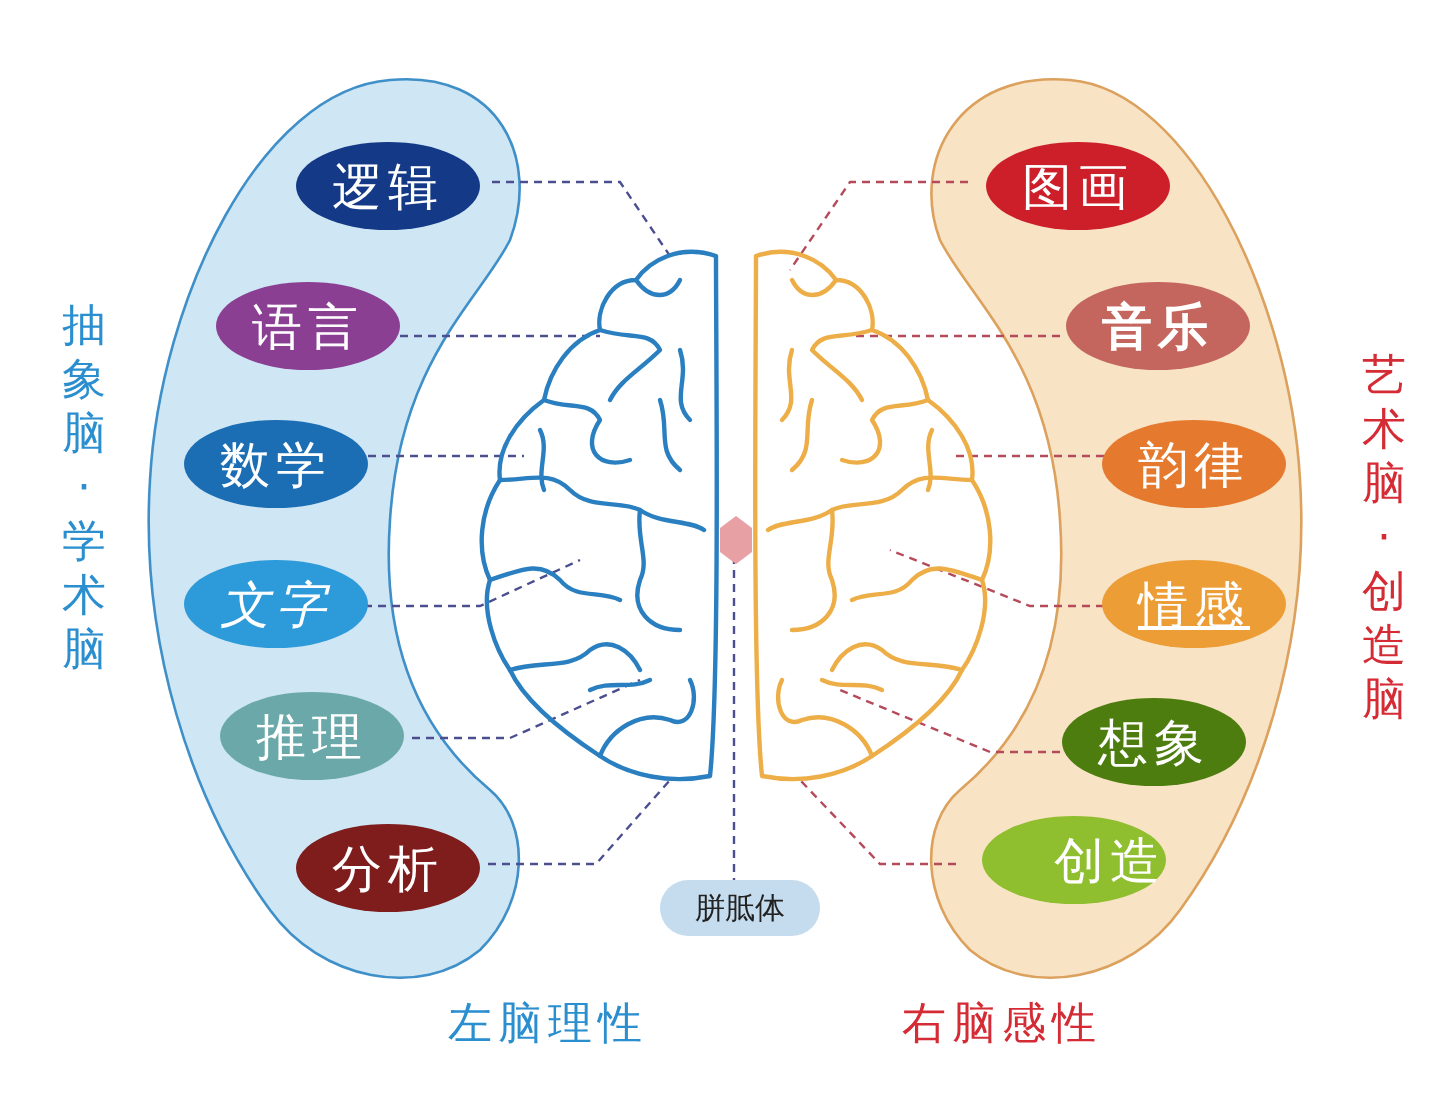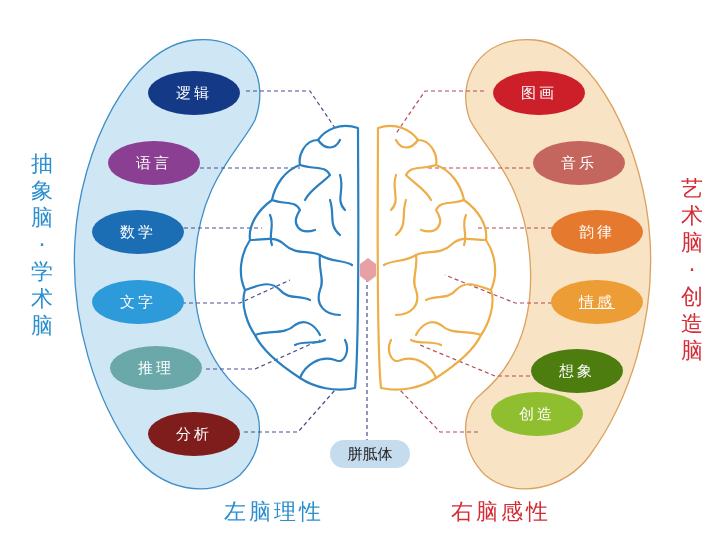--- a/index.html
+++ b/index.html
@@ -1,18 +1,18 @@
 <!DOCTYPE html>
 <html><head>
 <meta charset="utf-8">
 <style>
   html,body{margin:0;padding:0;background:#ffffff;}
   body{width:725px;height:557px;position:relative;overflow:hidden;font-family:"DejaVu Sans",sans-serif;}
   svg.bg{position:absolute;left:0;top:0;}
-  .pill{position:absolute;border-radius:50%;color:#fff;display:flex;align-items:center;justify-content:center;font-size:15px;letter-spacing:3px;}
+  .pill{position:absolute;border-radius:50%;color:#fff;display:flex;align-items:center;justify-content:center;font-size:25px;letter-spacing:3px;}
   .vlabel{position:absolute;width:28px;font-size:22px;line-height:27px;text-align:center;}
   .bottom-label{position:absolute;font-size:22px;letter-spacing:3px;}
   .cc{position:absolute;left:330px;top:440px;width:80px;height:28px;border-radius:14px;background:#c5dcef;color:#222;font-size:15px;display:flex;align-items:center;justify-content:center;font-family:Liberation Serif, serif;}
 </style>
 </head>
 <body>
 
 <svg class="bg" width="725" height="557" viewBox="0 0 725 557">
 
   <path d="M195 40 C250 35 270 80 255 120 C240 150 200 180 195 260 C190 330 215 370 245 395 C265 412 265 450 240 475 C210 500 160 490 135 455 C95 400 70 320 75 240 C80 150 130 45 195 40 Z" fill="#cfe6f5" stroke="#3f8fc8" stroke-width="1.3"></path>
@@ -95,45 +95,45 @@
 
 <div class="pill" style="left:148px;top:71px;width:92px;height:44px;background:#143a87;">
     <span>逻辑</span>
   </div>
 <div class="pill" style="left:108px;top:141px;width:92px;height:44px;background:#8a3f93;">
     <span>语言</span>
   </div>
 <div class="pill" style="left:92px;top:210px;width:92px;height:44px;background:#1b6db4;text-align:right;">
     <span>数学</span>
   </div>
-<div class="pill" style="left:92px;top:280px;width:92px;height:44px;background:#2d9ad9;">
+<div class="pill" style="left:92px;top:280px;width:92px;height:44px;background:#2d9ad9;font-style:italic;">
     <span>文字</span>
   </div>
 <div class="pill" style="left:110px;top:346px;width:92px;height:44px;background:#6aa8aa;">
     <span>推理</span>
   </div>
 <div class="pill" style="left:148px;top:412px;width:92px;height:44px;background:#7f1d1d;">
     <span>分析</span>
   </div>
 
 <div class="pill" style="left:493px;top:71px;width:92px;height:44px;background:#cc1f2a;">
     <span>图画</span>
   </div>
-<div class="pill" style="left:533px;top:141px;width:92px;height:44px;background:#c4665d;">
+<div class="pill" style="left:533px;top:141px;width:92px;height:44px;background:#c4665d;font-weight:bold;">
     <span>音乐</span>
   </div>
 <div class="pill" style="left:551px;top:210px;width:92px;height:44px;background:#e5792d;">
     <span>韵律</span>
   </div>
 <div class="pill" style="left:551px;top:280px;width:92px;height:44px;background:#ec9d35;text-decoration:underline;">
     <span>情感</span>
   </div>
 <div class="pill" style="left:531px;top:349px;width:92px;height:44px;background:#4d7c0f;">
     <span>想象</span>
   </div>
-<div class="pill" style="left:491px;top:392px;width:92px;height:44px;background:#8fbe2e;">
+<div class="pill" style="left:491px;top:408px;width:92px;height:44px;background:#8fbe2e;justify-content:flex-end;">
     <span>创造</span>
   </div>
 
 <div class="cc">胼胝体</div>
 
 <div class="bottom-label" style="left:224px;top:497px;color:#2b8fcf;">左脑理性</div>
 <div class="bottom-label" style="left:415px;top:497px;color:#d42b35;margin-left:36px;">右脑感性</div>
 
 </body></html>

